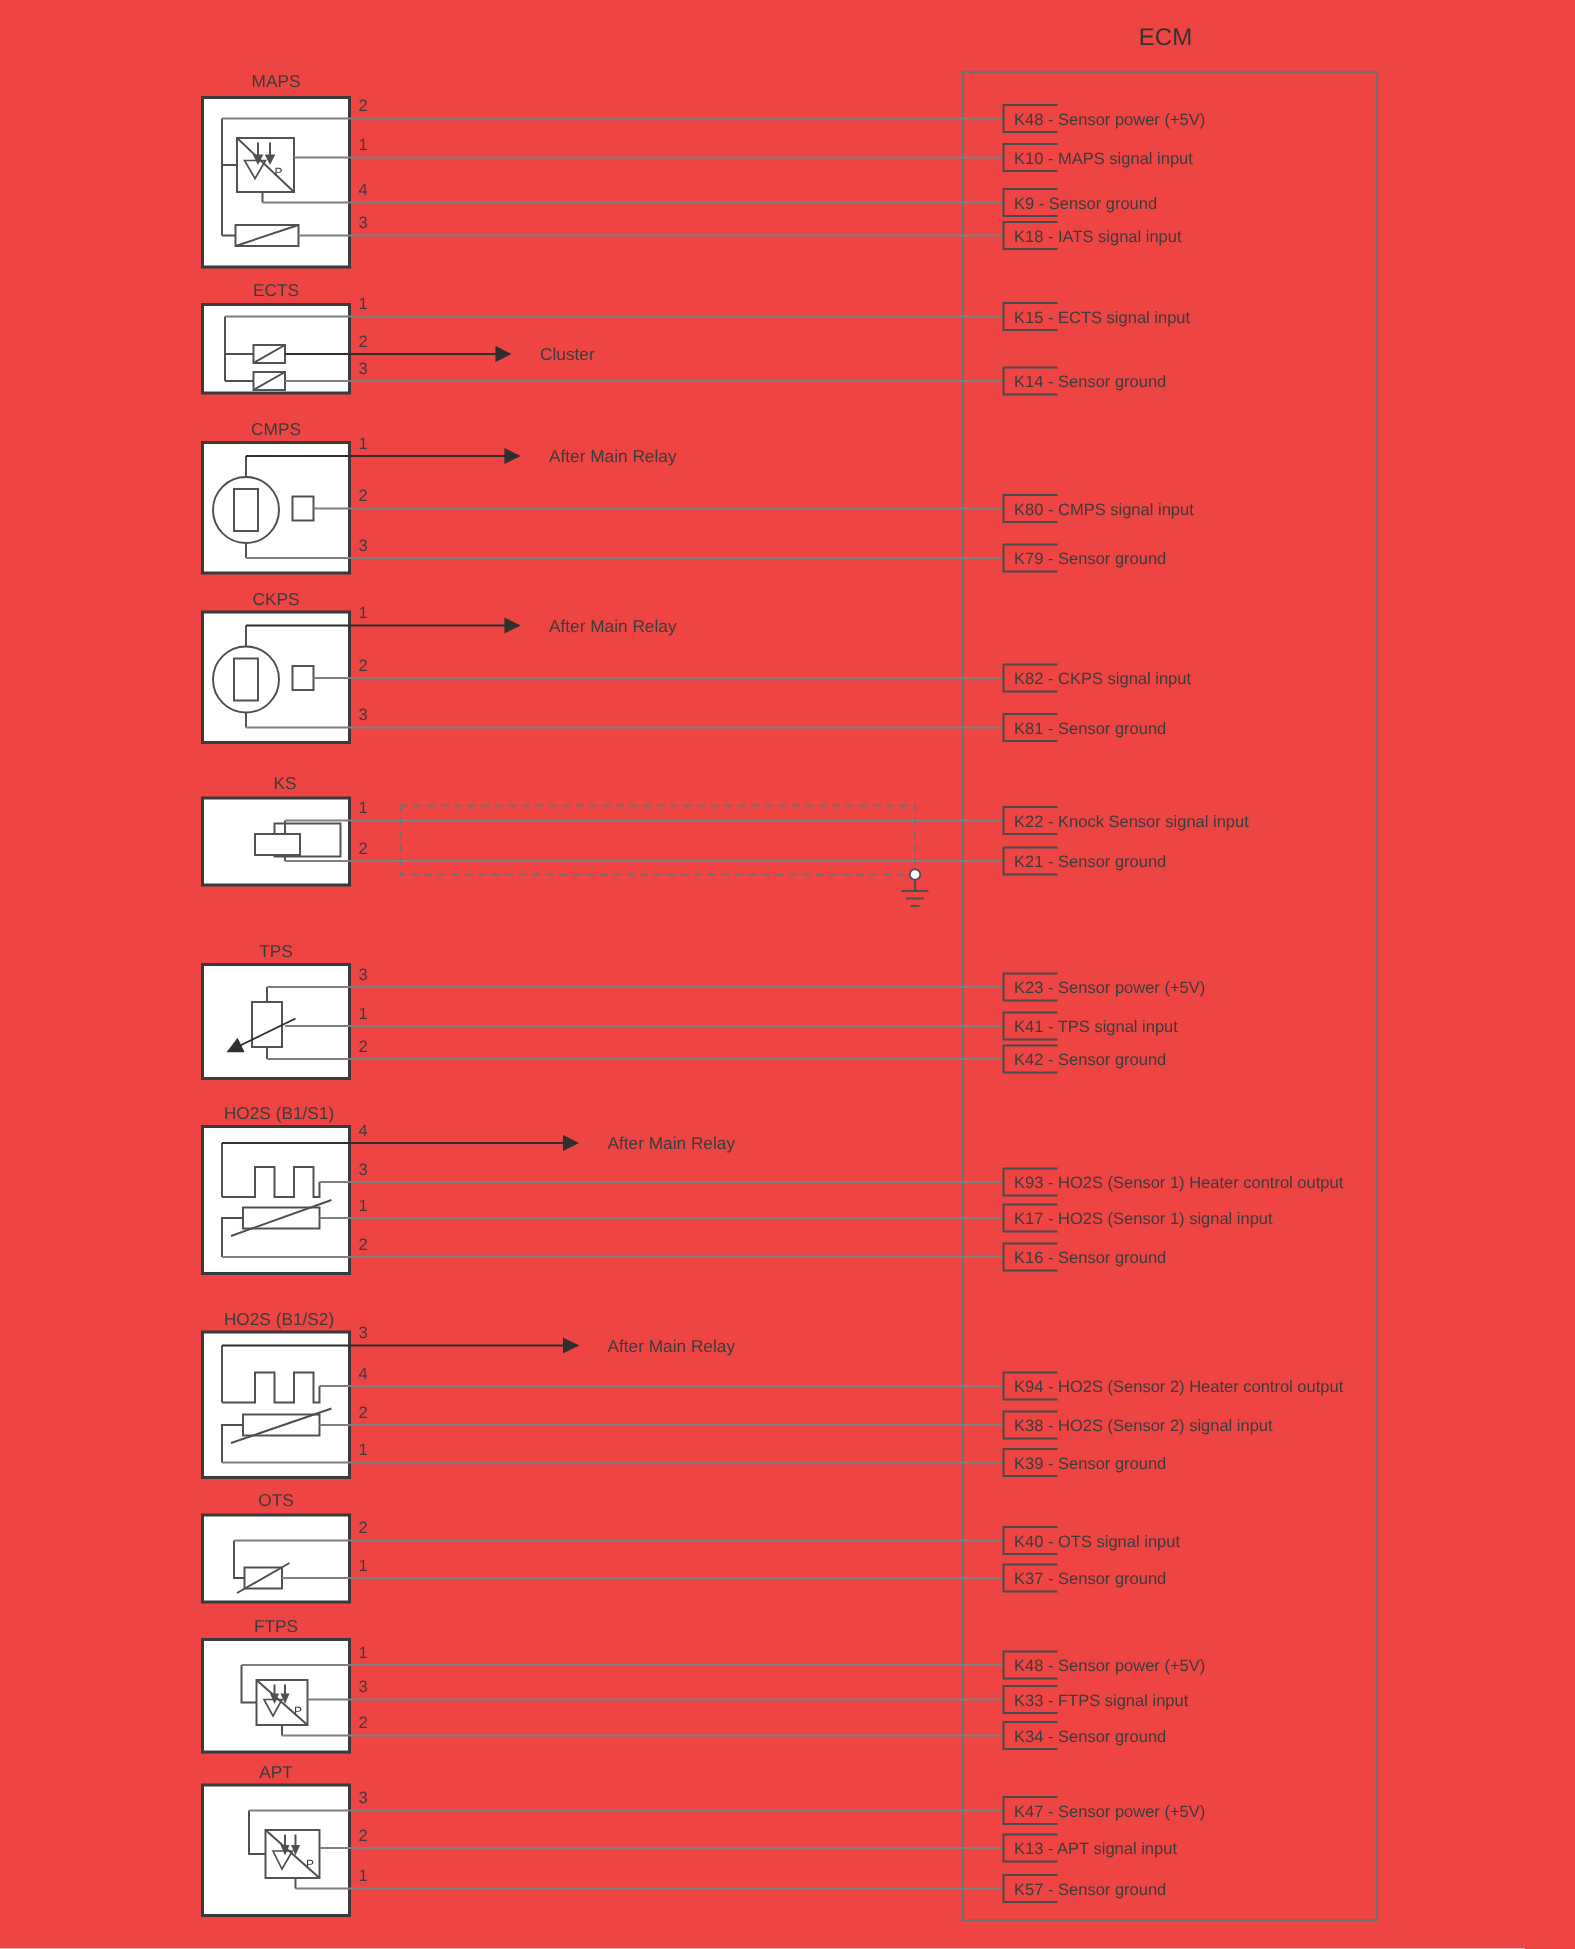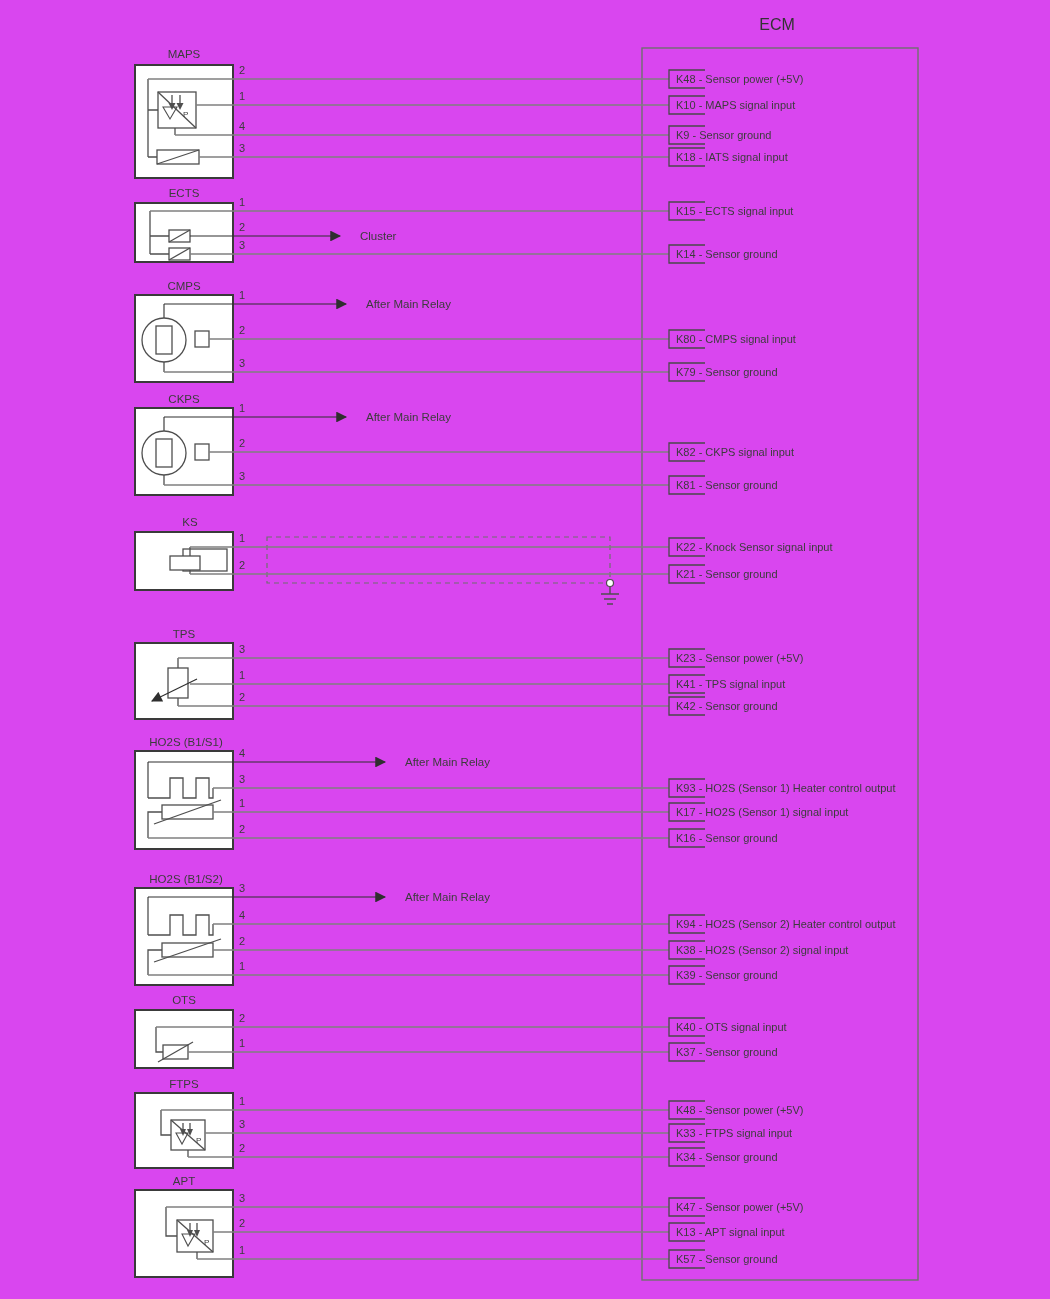--- a/index.html
+++ b/index.html
@@ -1,16 +1,16 @@
 <!DOCTYPE html>
 <html><head>
 <meta charset="utf-8">
 <style>
   html,body{margin:0;padding:0;background:#ffffff;}
-  .canvas{position:relative;width:1050px;height:1299px;background:#d946ef;overflow:hidden;}
+  .canvas{position:relative;width:1050px;height:1299px;background:#ef4444;overflow:hidden;}
   svg{display:block;}
   text{fill:#3c3c3c;font-family:"Liberation Sans",sans-serif;}
   .sbox{fill:#ffffff;stroke:#3a3a3a;stroke-width:2;}
   .sym{fill:none;stroke:#4f4f4f;stroke-width:1.3;}
   .symw{fill:#ffffff;stroke:#4f4f4f;stroke-width:1.3;}
   .symf{fill:#4f4f4f;stroke:none;}
   .symo{fill:none;stroke:#4f4f4f;stroke-width:1.1;}
   .wire{stroke:#7f7f7f;stroke-width:1.4;fill:none;}
   .relay{stroke:#2f2f2f;stroke-width:1.2;fill:none;}
   .bracket{fill:none;stroke:#4a4a4a;stroke-width:1.3;}

